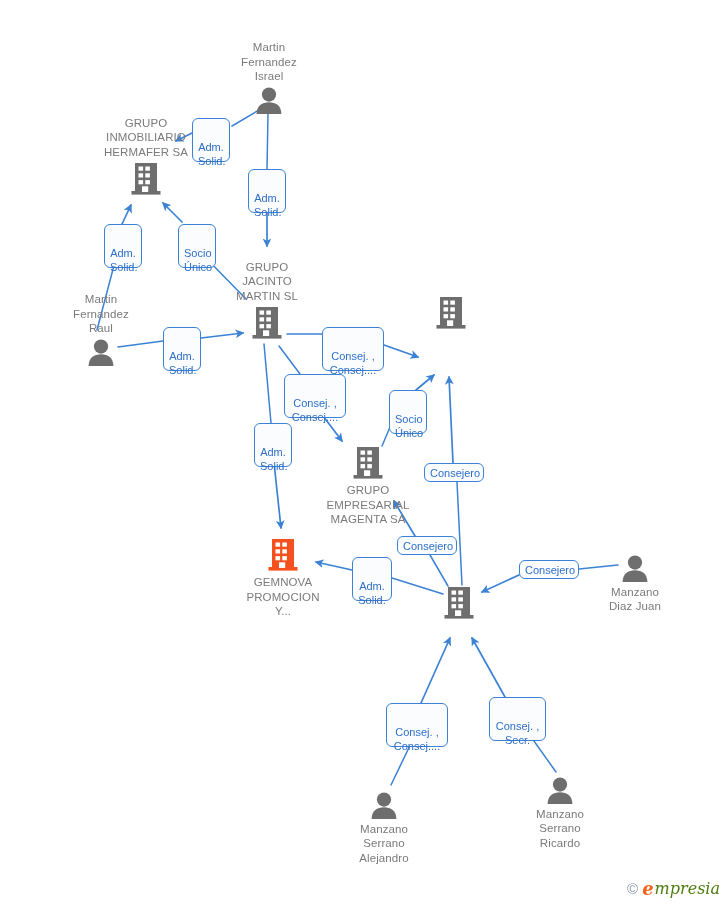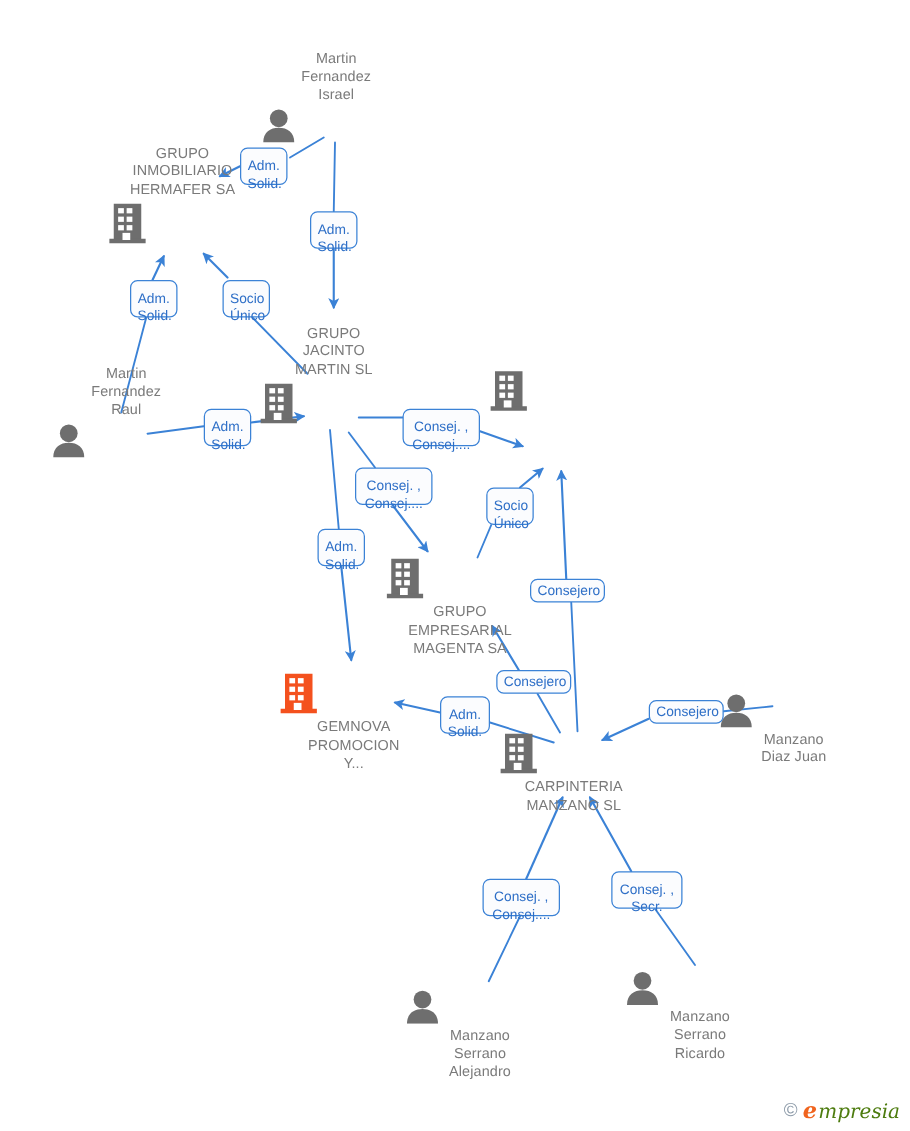--- a/index.html
+++ b/index.html
@@ -30,21 +30,21 @@
   }
 
   
   .node {
     position: absolute;
     width: 120px;
     margin-left: -60px;
     text-align: center;
     display: flex;
     flex-direction: column;
-    align-items: flex-start;
+    align-items: center;
   }
   .node .node-icon {
     display: block;
     line-height: 0;
   }
   .node-label {
     font-size: 11.5px;
     line-height: 14.5px;
     color: #7a7a7a;
     letter-spacing: 0.1px;
@@ -60,21 +60,21 @@
   .chip {
     position: absolute;
     box-sizing: border-box;
     background: #fbfcfe;
     border: 1.4px solid #3b82d6;
     border-radius: 6px;
     color: #2e6fc7;
     font-size: 11px;
     line-height: 14px;
     text-align: center;
-    padding: 7px 5px;
+    padding: 21px 5px;
     white-space: pre-line;
     z-index: 5;
   }
 
   
   #watermark {
     position: absolute;
     right: 8px;
     bottom: 6px;
     display: flex;
@@ -262,22 +262,20 @@
             <rect x="5" y="1" width="22" height="29" fill="#6e6e6e"></rect>
             <rect x="1.5" y="29" width="29" height="3.6" fill="#6e6e6e"></rect>
             <rect x="8.5" y="4.5" width="4.6" height="4.2" fill="#ffffff"></rect>
             <rect x="15.3" y="4.5" width="4.6" height="4.2" fill="#ffffff"></rect>
             <rect x="8.5" y="11.3" width="4.6" height="4.2" fill="#ffffff"></rect>
             <rect x="15.3" y="11.3" width="4.6" height="4.2" fill="#ffffff"></rect>
             <rect x="8.5" y="18.1" width="4.6" height="4.2" fill="#ffffff"></rect>
             <rect x="15.3" y="18.1" width="4.6" height="4.2" fill="#ffffff"></rect>
             <rect x="12.0" y="24.3" width="6.2" height="5.7" fill="#ffffff"></rect>
           </svg></span>
-        <span class="node-label">CARPINTERIA
-MANZANO SL</span>
       </div>
       <div class="node label-below" style="left: 635px; top: 554.5px;">
         <span class="node-icon"><svg width="28" height="27" viewBox="0 0 28 27" xmlns="http://www.w3.org/2000/svg">
             <circle cx="14" cy="7.6" r="7.1" fill="#6e6e6e"></circle>
             <path d="M 1.6 27 C 1.6 18.6 7.2 15.2 14 15.2 C 20.8 15.2 26.4 18.6 26.4 27 Z" fill="#6e6e6e"></path>
           </svg></span>
         <span class="node-label">Manzano
 Diaz Juan</span>
       </div>
       <div class="node label-below" style="left: 384px; top: 791.5px;">

